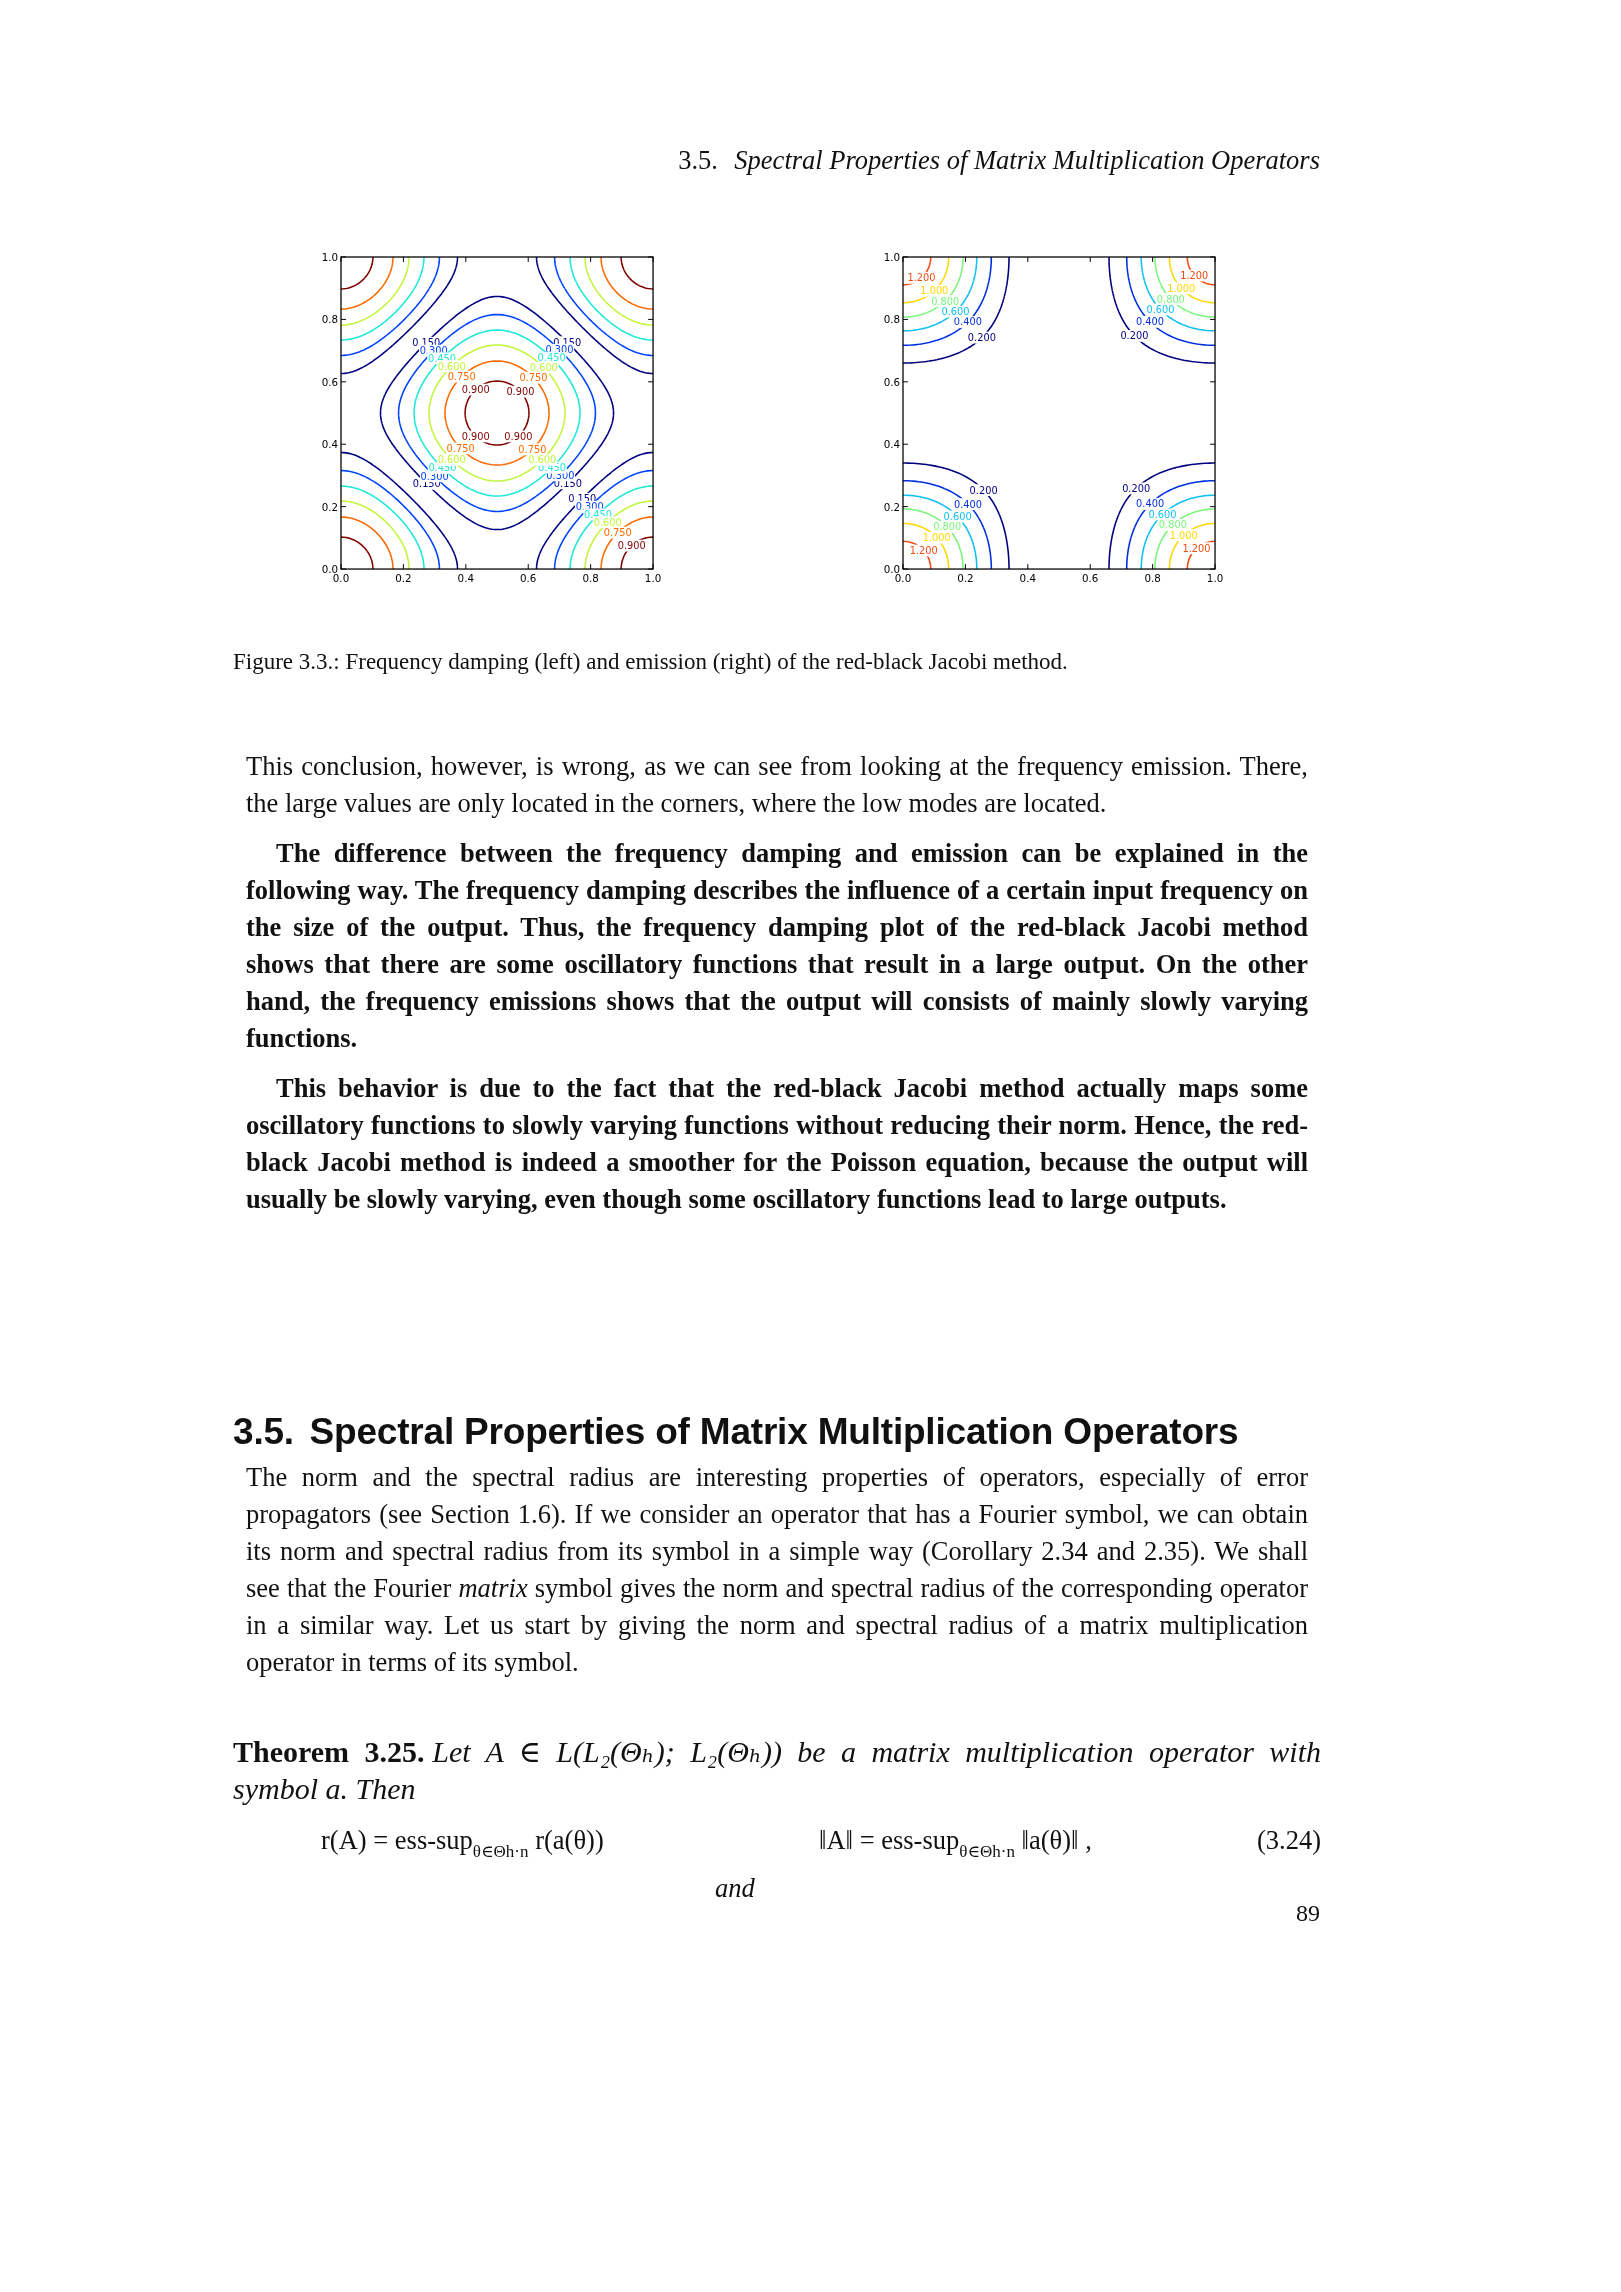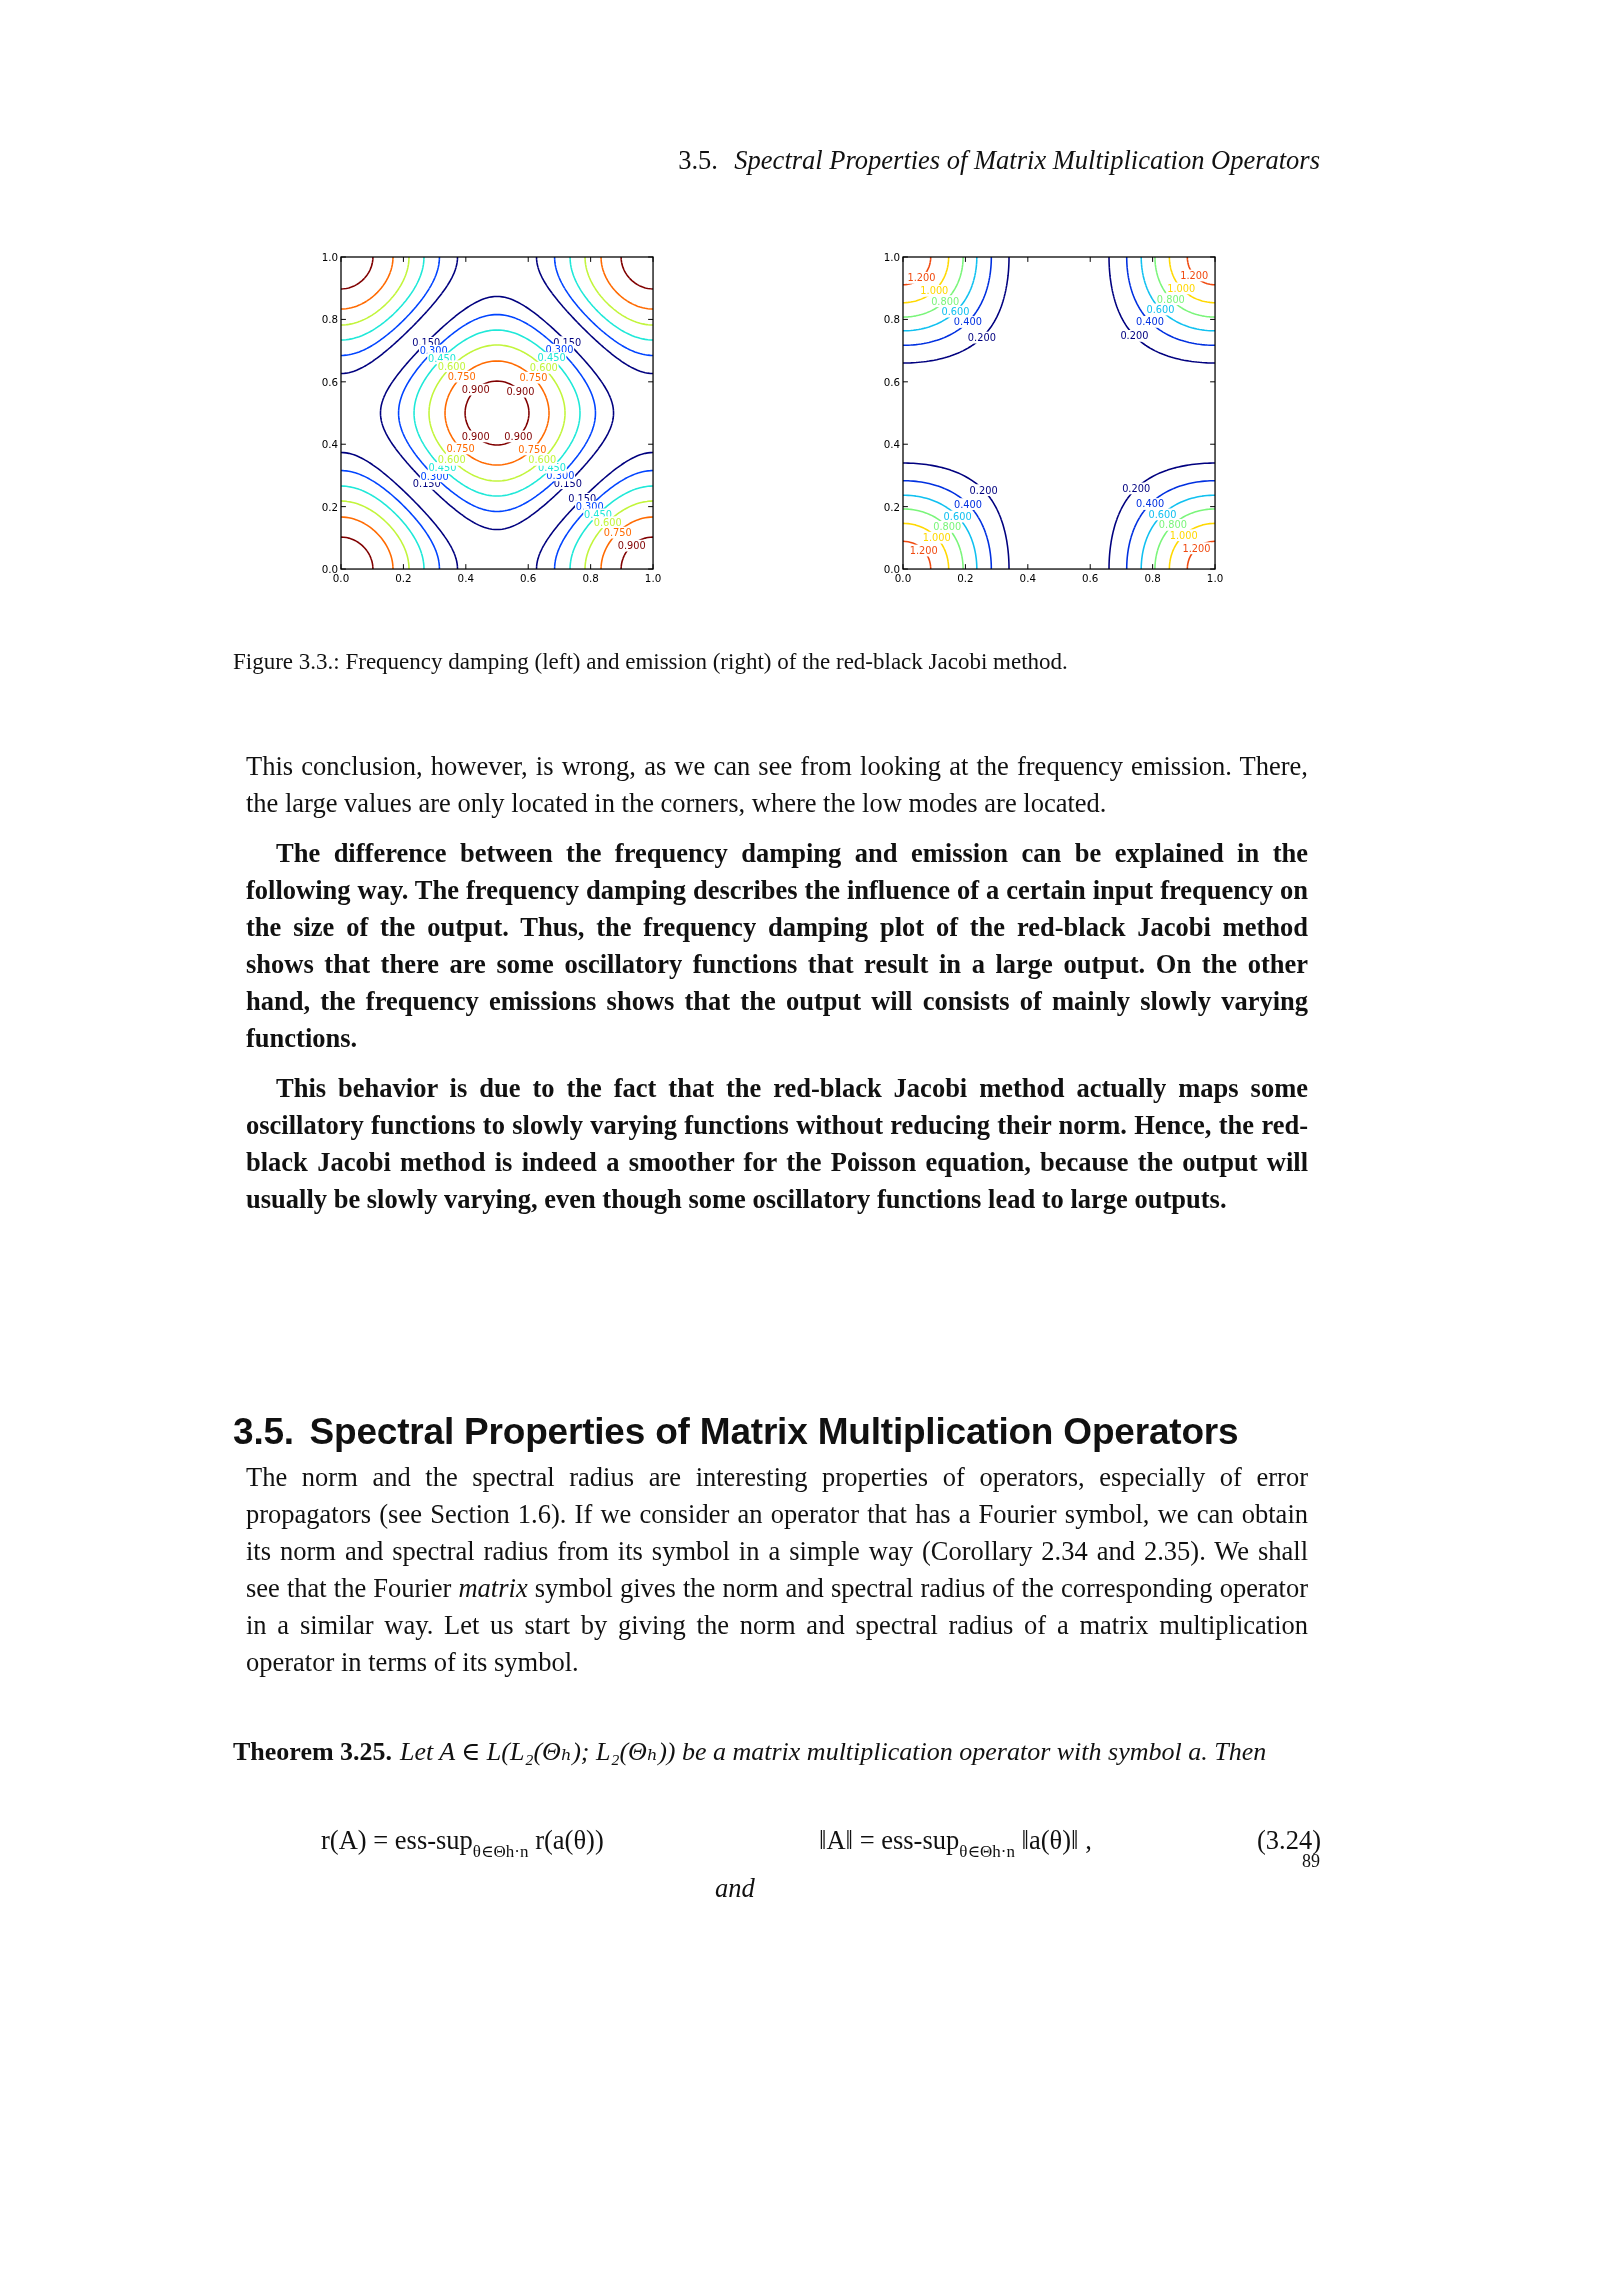--- a/index.html
+++ b/index.html
@@ -8,29 +8,29 @@
   .running-head .num { font-style:normal; margin-right:9.8px; }
   .running-head .title { font-style:italic; }
   .plot { position:absolute; top:257px; }
   .plot svg { display:block; overflow:visible; }
   .caption { position:absolute; top:649px; left:233px; width:1088px; font-size:23px; text-align:left; }
   .text { position:absolute; left:233px; width:1088px; font-size:26.5px; line-height:37px; text-align:justify; }
   .text p { margin:13px; }
   .text p.ind { text-indent:30px;font-weight:bold; }
   .sec-head { position:absolute; left:233px; top:1411px; font-family:"Liberation Sans", "DejaVu Sans", sans-serif; font-weight:bold; font-size:37px; letter-spacing:-0.2px; }
   .sec-head .snum { margin-right:15.7px; }
-  .thm { position:absolute; left:233px; top:1733px; width:1088px; font-size:26px; line-height:37px; text-align:justify; }
+  .thm { position:absolute; left:233px; top:1733px; width:1088px; font-size:30px; line-height:37px; text-align:justify; }
   .thm .lbl { font-weight:bold; font-style:normal; margin-right:7.8px; }
   .thm .body { font-style:italic; }
   .equation { position:absolute; left:321px; top:1825px; width:1000px; font-size:26.5px; }
   .equation .eqn-num { position:absolute; right:0; top:0; }
   .equation sub { font-size:17px; vertical-align:-7.8px; }
   .equation .and { position:absolute; left:394px; font-style:italic;margin-top:48px; }
   .equation .rhs { position:absolute; left:498px; }
-  .page-number { position:absolute; top:1851px; right:301px; font-size:18px; }
+  .page-number { position:absolute; top:1900px; right:301px; font-size:24px; }
   .ticklbl { font-family:"DejaVu Sans", sans-serif; font-size:10.5px; fill:#000; }
   .clabel { font-family:"DejaVu Sans", sans-serif; font-size:10px; }
 </style>
 </head>
 <body>
 
 <div class="running-head">
   <span class="num">3.5.</span>
   <span class="title">Spectral Properties of Matrix Multiplication Operators</span>
 </div>

